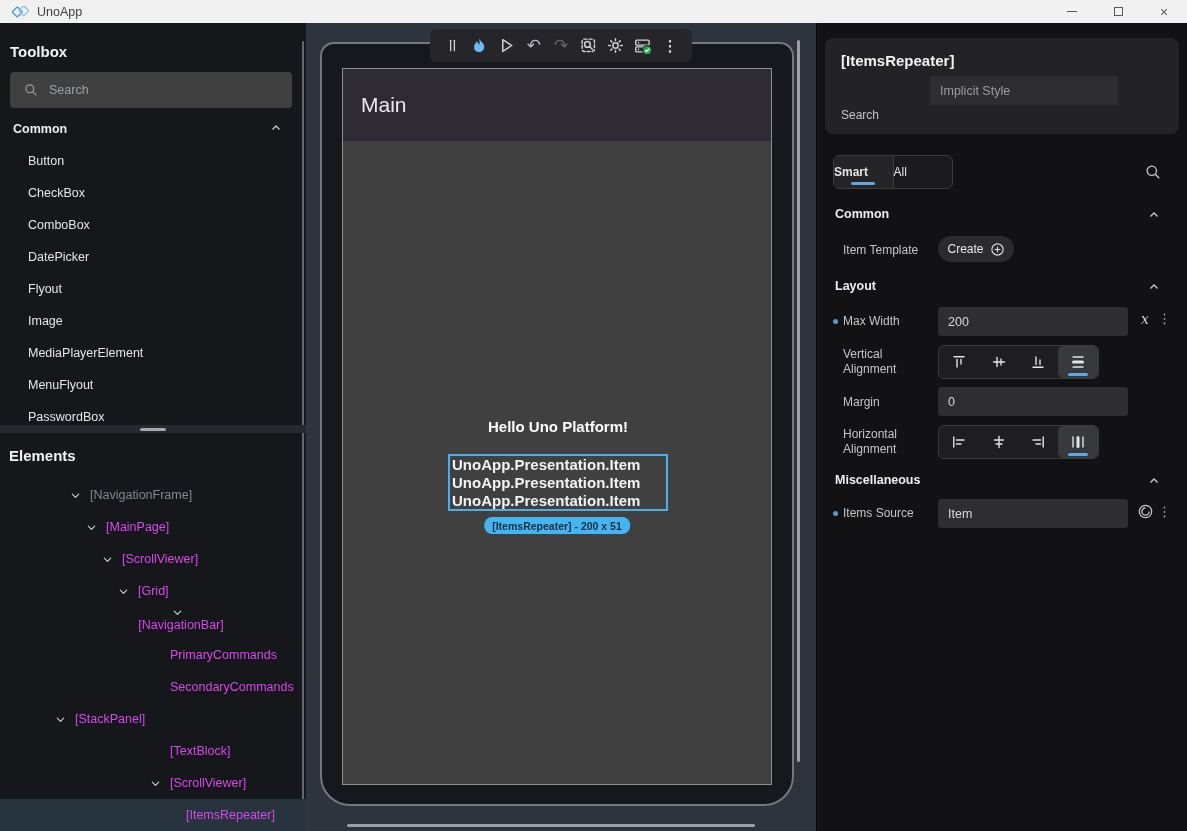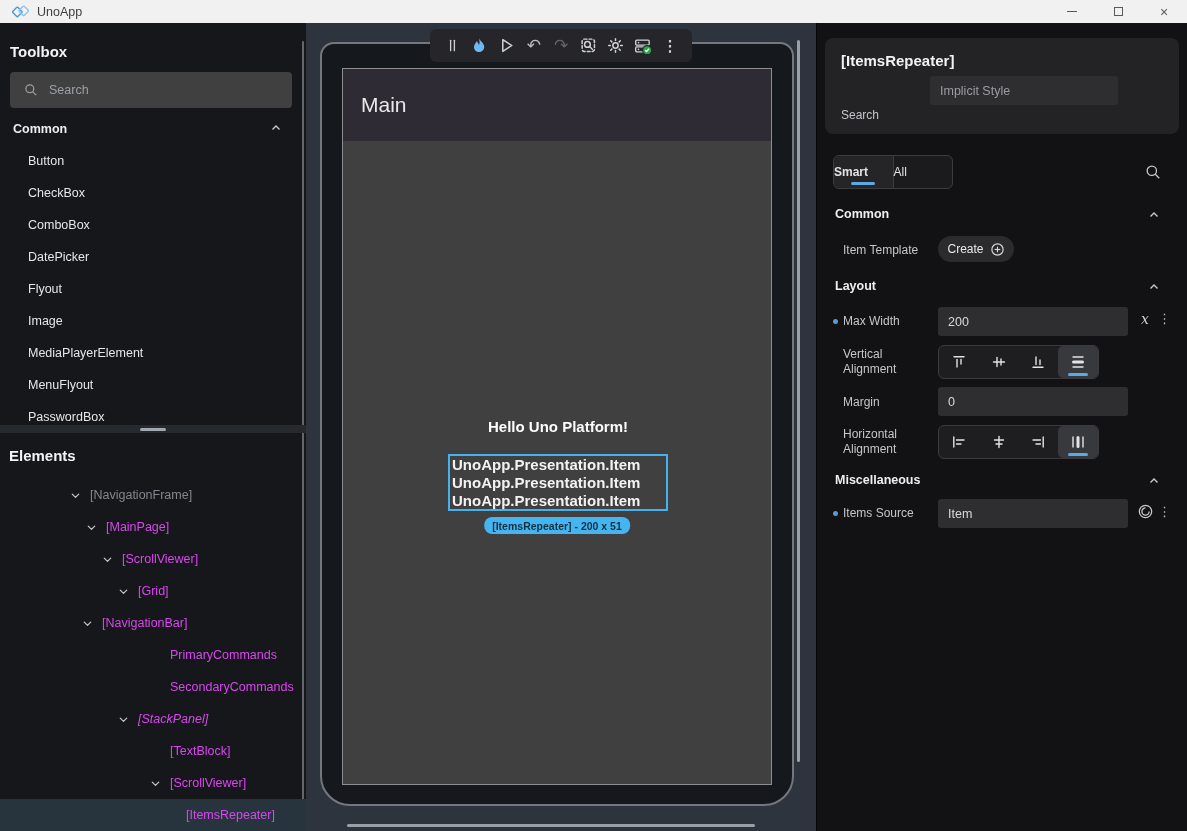--- a/index.html
+++ b/index.html
@@ -184,37 +184,37 @@
           <span>[ScrollViewer]</span>
         </div>
         <div class="tree-row" style="padding-left: 116px;">
           <span class="tree-chevron">
             <svg width="11" height="11" viewBox="0 0 12 12" fill="none" stroke="currentColor" stroke-width="1.4" stroke-linecap="round" stroke-linejoin="round">
               <path d="M2.5 4.5 L6 8 L9.5 4.5"></path>
             </svg>
           </span>
           <span>[Grid]</span>
         </div>
-        <div class="tree-row" style="padding-left: 80px;">
+        <div class="tree-row" style="padding-left: 56px; flex-direction: column;">
           <span class="tree-chevron">
             <svg width="11" height="11" viewBox="0 0 12 12" fill="none" stroke="currentColor" stroke-width="1.4" stroke-linecap="round" stroke-linejoin="round">
               <path d="M2.5 4.5 L6 8 L9.5 4.5"></path>
             </svg>
           </span>
           <span>[NavigationBar]</span>
         </div>
         <div class="tree-row" style="padding-left: 148px;">
           <span class="tree-chevron"></span>
           <span>PrimaryCommands</span>
         </div>
         <div class="tree-row" style="padding-left: 148px;">
           <span class="tree-chevron"></span>
           <span>SecondaryCommands</span>
         </div>
-        <div class="tree-row" style="padding-left: 116px; font-style: italic;">
+        <div class="tree-row" style="padding-left: 53px;">
           <span class="tree-chevron">
             <svg width="11" height="11" viewBox="0 0 12 12" fill="none" stroke="currentColor" stroke-width="1.4" stroke-linecap="round" stroke-linejoin="round">
               <path d="M2.5 4.5 L6 8 L9.5 4.5"></path>
             </svg>
           </span>
           <span>[StackPanel]</span>
         </div>
         <div class="tree-row" style="padding-left: 148px;">
           <span class="tree-chevron"></span>
           <span>[TextBlock]</span>

